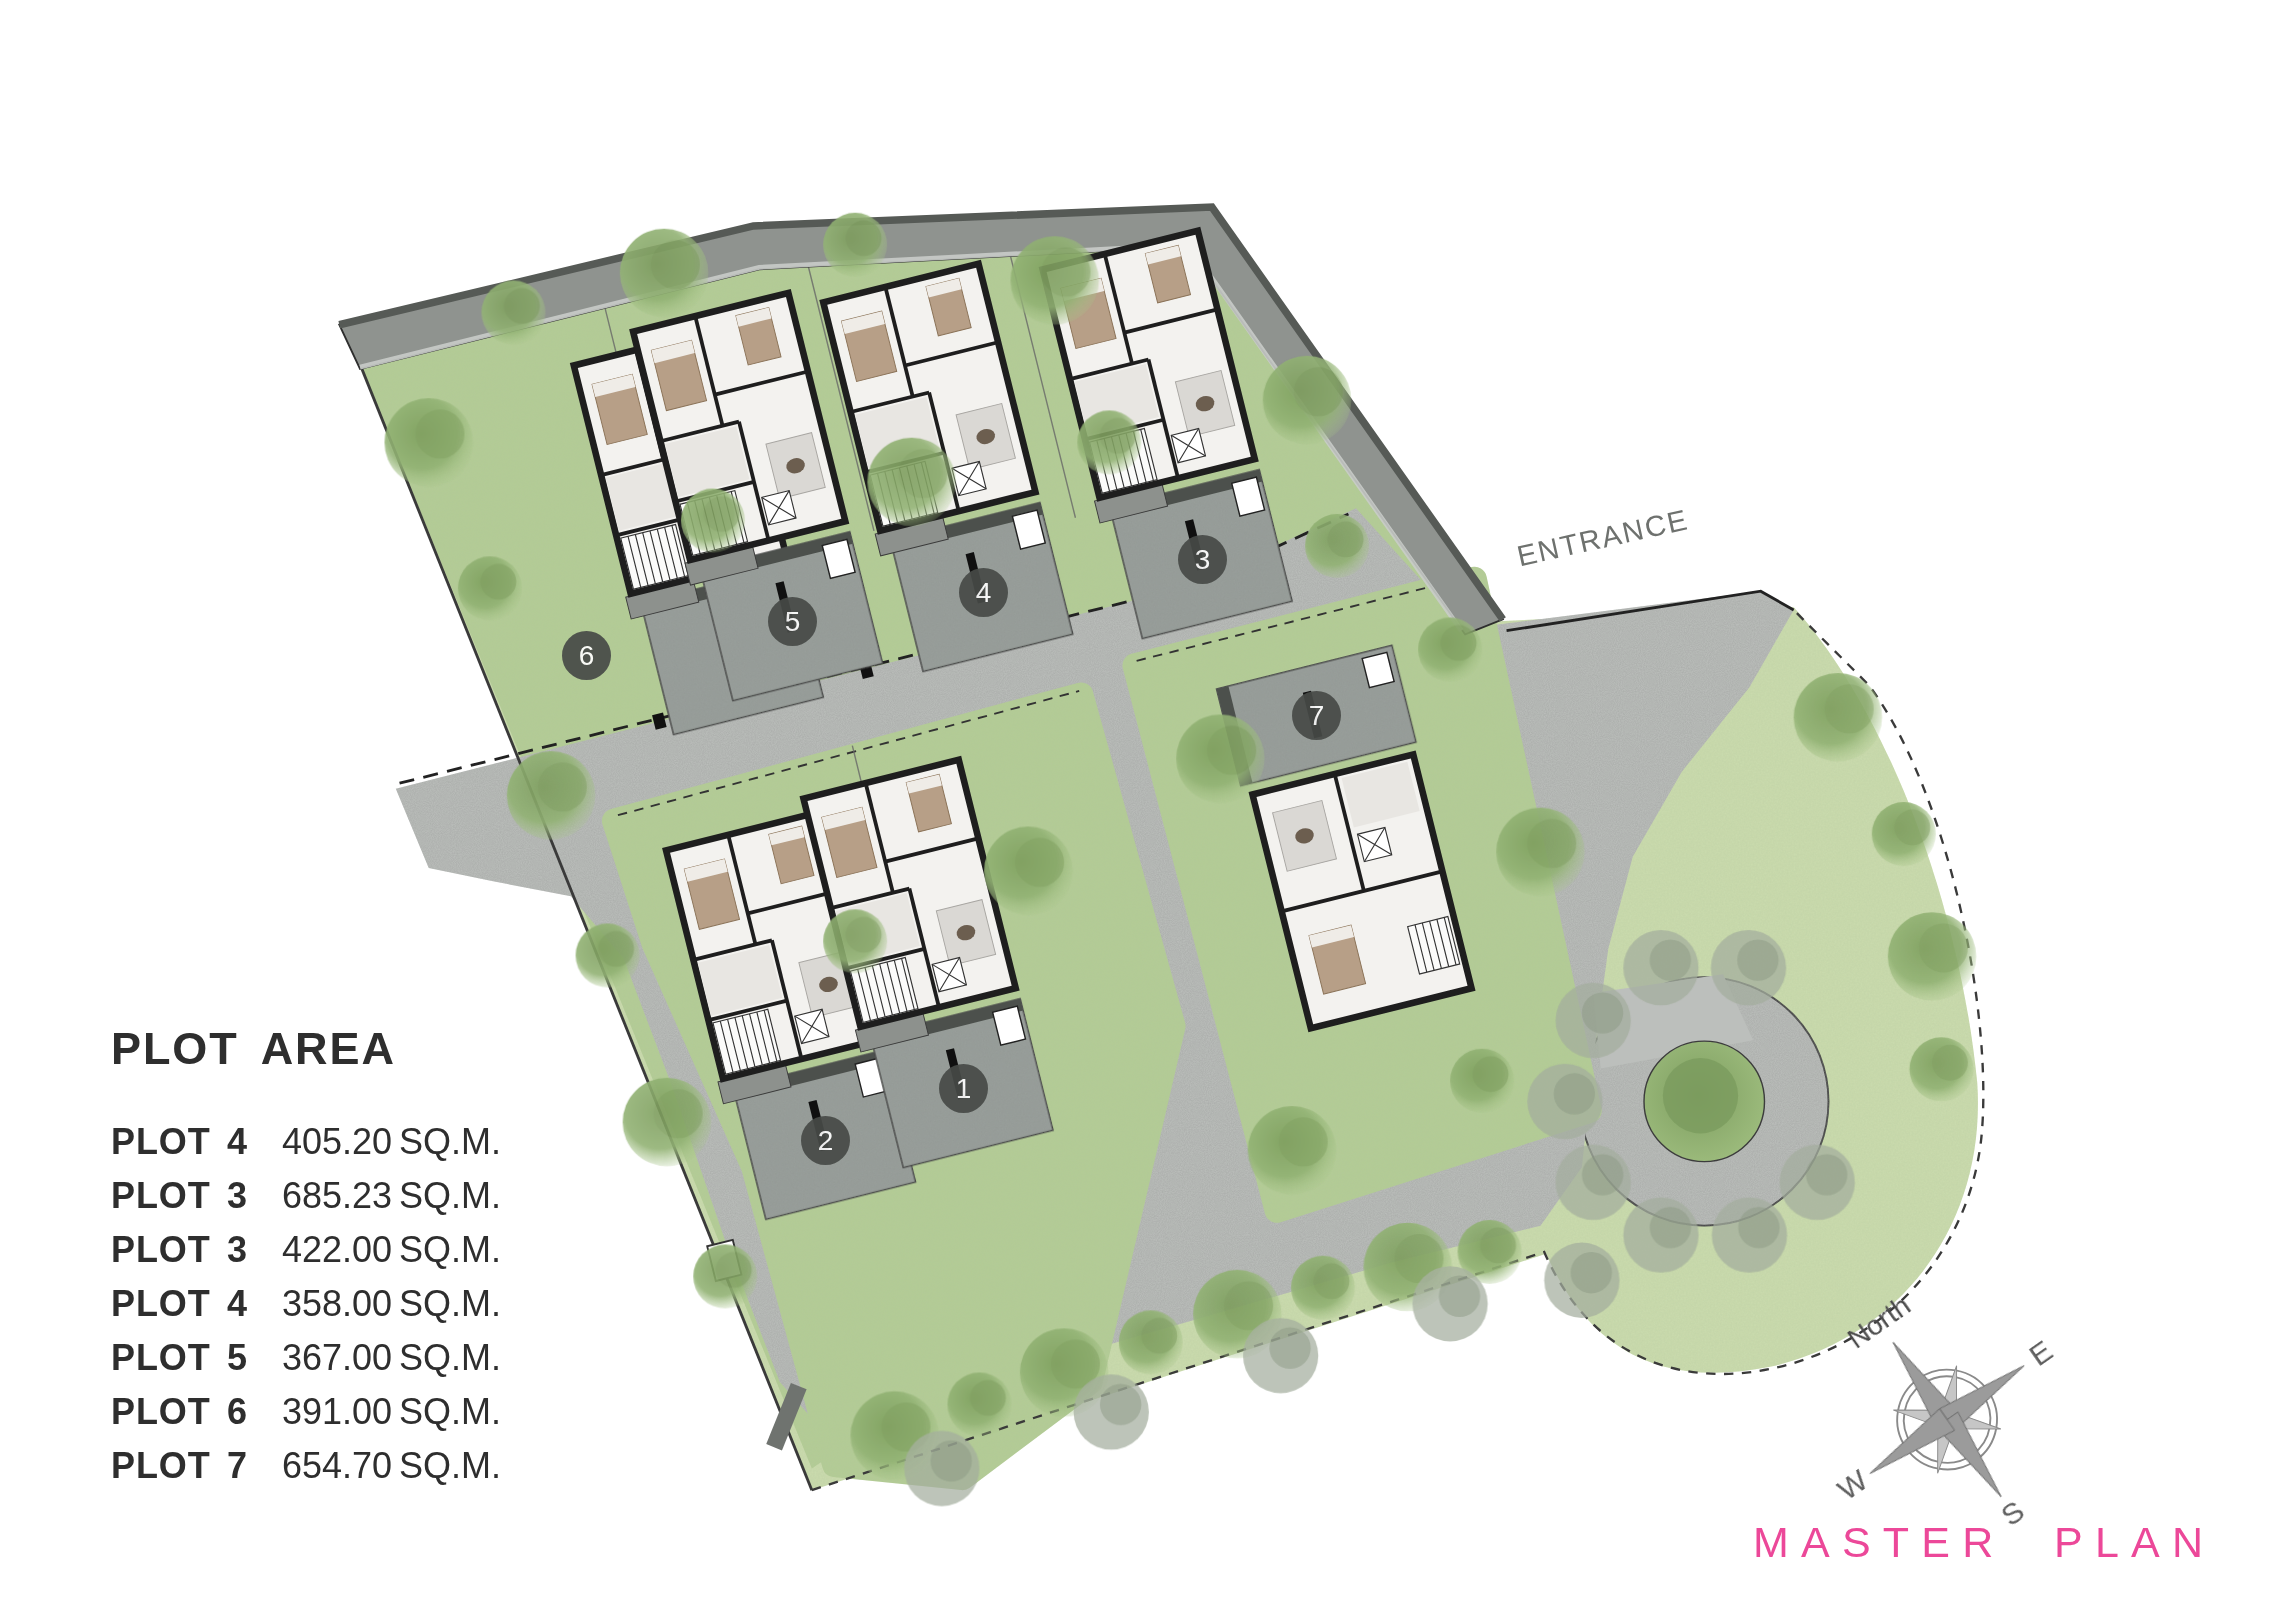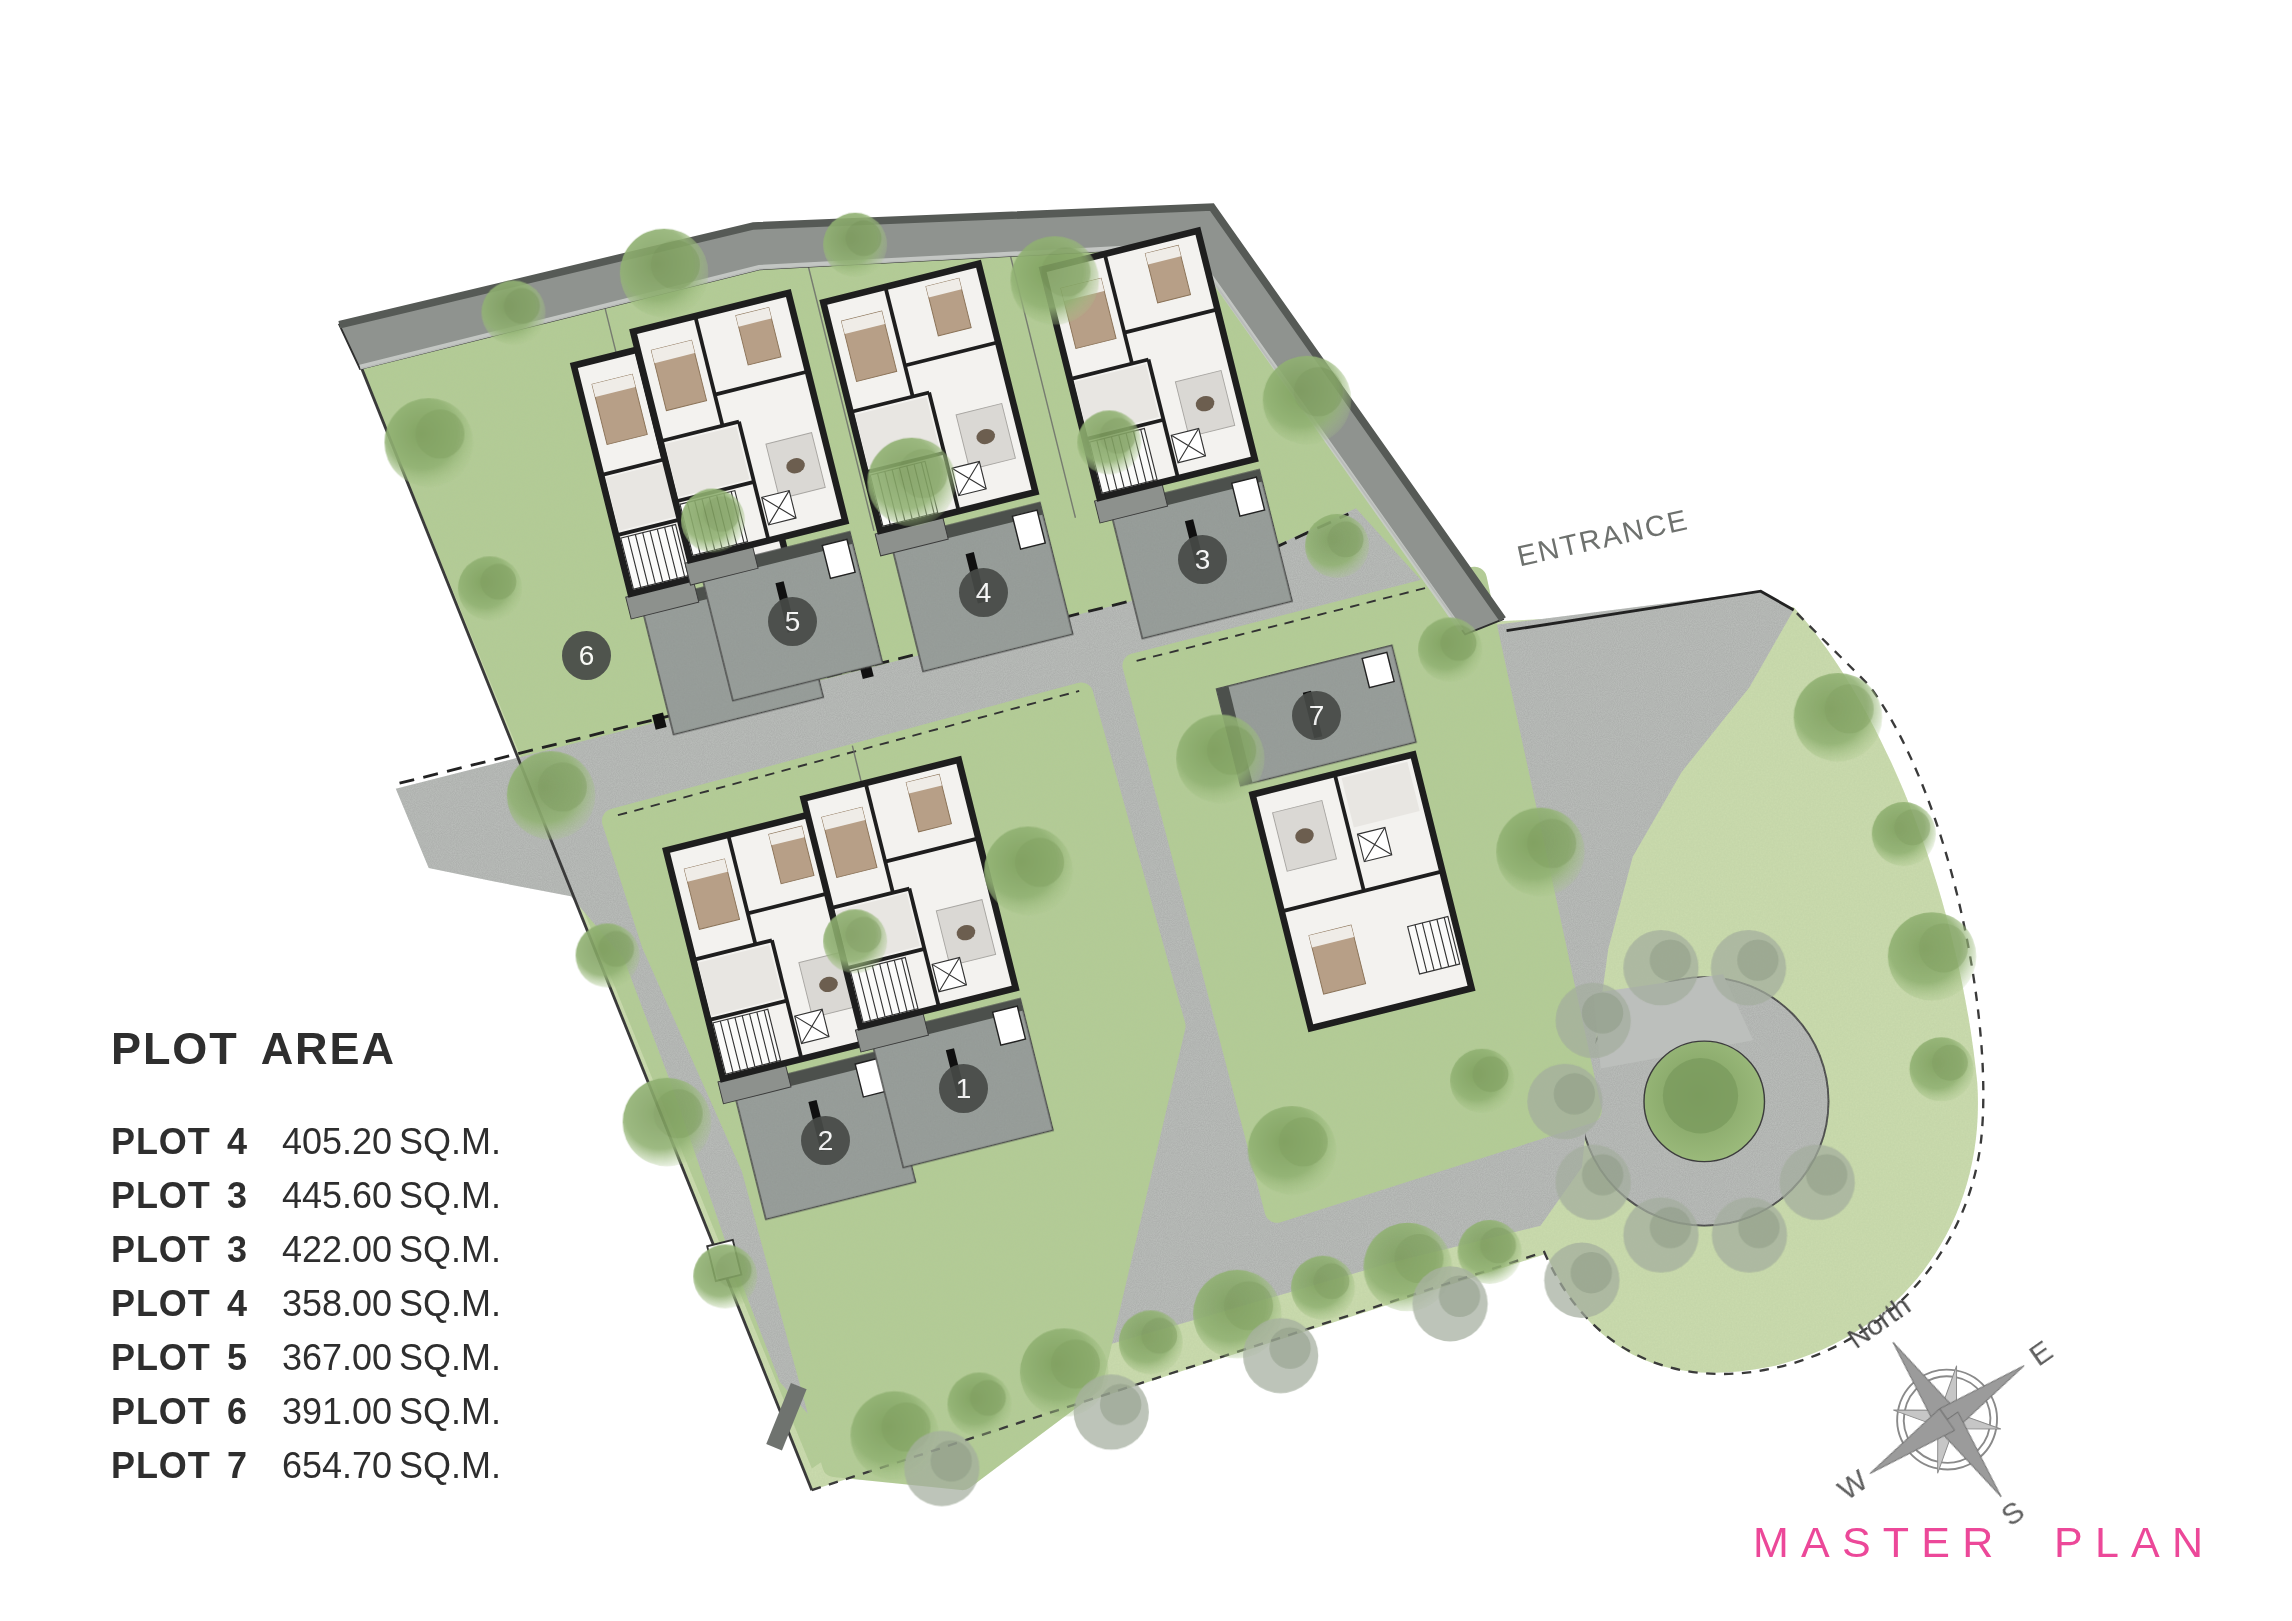--- a/index.html
+++ b/index.html
@@ -292,21 +292,21 @@
 
   <div class="entrance">ENTRANCE</div>
 
   <div class="legend">
     <div class="legend-title">PLOT AREA</div>
     <div class="legend-rows">
       <div class="legend-row">
         <span class="lg-label">PLOT 4</span><span class="lg-area">405.20</span><span class="lg-unit">SQ.M.</span>
       </div>
       <div class="legend-row">
-        <span class="lg-label">PLOT 3</span><span class="lg-area">445.60</span><span class="lg-unit">SQ.M.</span>
+        <span class="lg-label">PLOT 3</span><span class="lg-area">685.23</span><span class="lg-unit">SQ.M.</span>
       </div>
       <div class="legend-row">
         <span class="lg-label">PLOT 3</span><span class="lg-area">422.00</span><span class="lg-unit">SQ.M.</span>
       </div>
       <div class="legend-row">
         <span class="lg-label">PLOT 4</span><span class="lg-area">358.00</span><span class="lg-unit">SQ.M.</span>
       </div>
       <div class="legend-row">
         <span class="lg-label">PLOT 5</span><span class="lg-area">367.00</span><span class="lg-unit">SQ.M.</span>
       </div>

